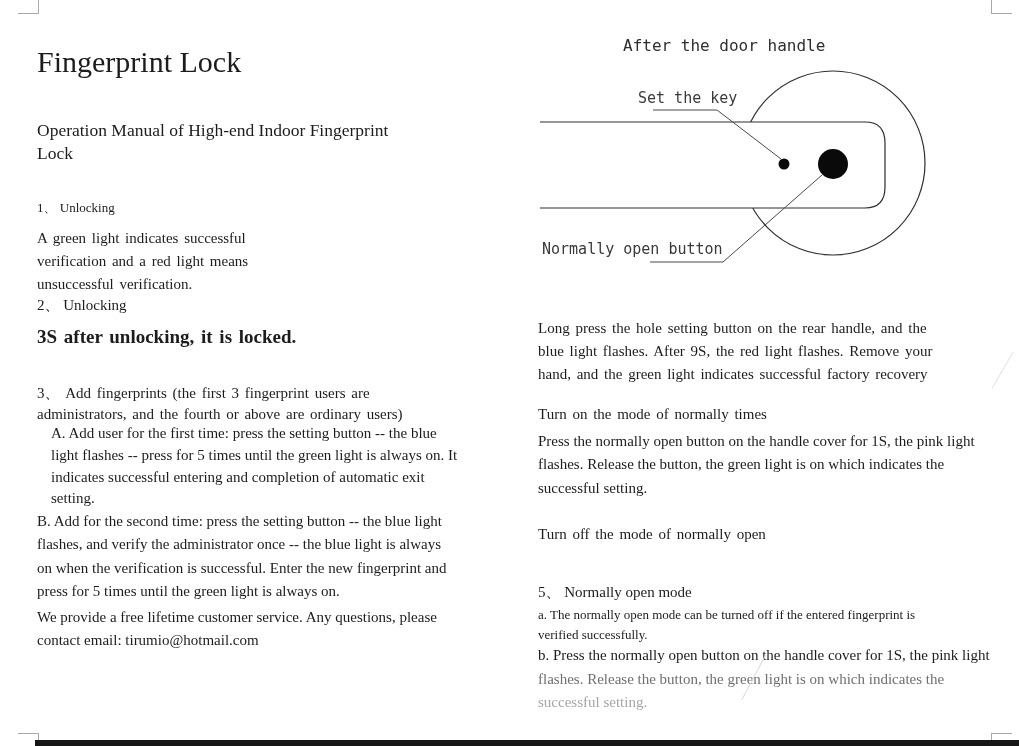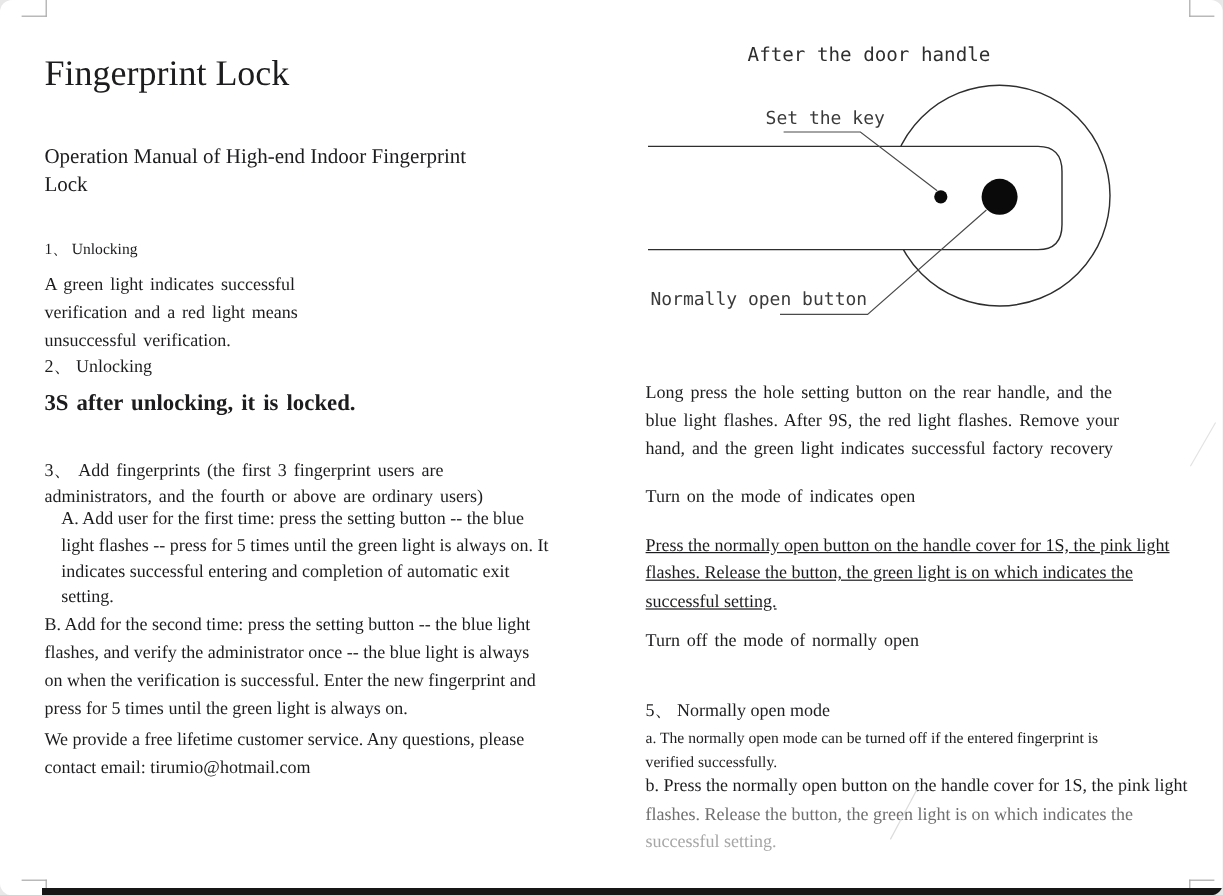--- a/index.html
+++ b/index.html
@@ -2,21 +2,20 @@
 <html><head>
 <meta charset="utf-8">
 <style>
   html,body{margin:0;padding:0;background:#e8e8e8;}
   .page{
     position:relative;
     width:1019px;height:746px;
     background:#ffffff;
     overflow:hidden;
     font-family:"Liberation Serif", serif;
-    border-radius:10px;
   }
   .abs{position:absolute;}
   .ser{font-family:"Liberation Serif", serif;color:#1c1c1e;}
   .lines{white-space:pre;}
   .ws{word-spacing:2px;}
 
   
   .mark{position:absolute;width:20px;height:13px;}
   .mark-tl{left:18px;top:0;border-right:1px solid #a9a9a9;border-bottom:1px solid #a9a9a9;}
   .mark-tr{left:991px;top:0;border-left:1px solid #a9a9a9;border-bottom:1px solid #a9a9a9;}
@@ -32,21 +31,21 @@
   #t-s2b{left:37px;top:326px;font-size:19px;font-weight:bold;}
   #t-s3h{left:37px;top:383px;font-size:15px;line-height:20.7px;}
   #t-s3a{left:37px;top:423px;font-size:15px;line-height:21.8px;margin-left:14px;}
   #t-s3b{left:37px;top:510px;font-size:15px;line-height:23.4px;}
   #t-contact{left:37px;top:606px;font-size:15px;line-height:22.5px;}
 
   
   #t-s4h{left:538px;top:289px;font-size:15px;}
   #t-s4b{left:538px;top:317px;font-size:15px;line-height:23px;}
   #t-onh{left:538px;top:406px;font-size:15px;}
-  #t-onb{left:538px;top:444px;font-size:15px;line-height:23.4px;text-decoration:underline;}
+  #t-onb{left:538px;top:430px;font-size:15px;line-height:23.4px;}
   #t-offh{left:538px;top:526px;font-size:15px;}
   #t-s5h{left:538px;top:583px;font-size:15px;}
   #t-s5a{left:538px;top:605px;font-size:13px;line-height:19.5px;}
   #t-s5b{left:538px;top:644px;font-size:15px;line-height:23.6px;}
   .fade1{color:#6f6f6f;}
   .fade2{color:#a6a6a6;}
 
   
   #diagram{left:535px;top:28px;}
 
@@ -110,21 +109,21 @@
     <polyline points="115,234 188,234 287,147" fill="none" stroke="#4a4a4a" stroke-width="1"></polyline>
 
     <text x="103" y="75" font-family="DejaVu Sans Mono, monospace" font-size="15" fill="#3a3a3a">Set the key</text>
     <text x="7" y="226" font-family="DejaVu Sans Mono, monospace" font-size="15" fill="#3a3a3a">Normally open button</text>
   </svg>
 
   <div id="t-s4b" class="abs ser lines ws">Long press the hole setting button on the rear handle, and the
 blue light flashes. After 9S, the red light flashes. Remove your
 hand, and the green light indicates successful factory recovery</div>
 
-  <div id="t-onh" class="abs ser ws">Turn on the mode of indicates open</div>
+  <div id="t-onh" class="abs ser ws">Turn on the mode of normally times</div>
   <div id="t-onb" class="abs ser lines">Press the normally open button on the handle cover for 1S, the pink light
 flashes. Release the button, the green light is on which indicates the
 successful setting.</div>
 
   <div id="t-offh" class="abs ser ws">Turn off the mode of normally open</div>
 
   <div id="t-s5h" class="abs ser">5、 Normally open mode</div>
   <div id="t-s5a" class="abs ser lines">a. The normally open mode can be turned off if the entered fingerprint is
 verified successfully.</div>
   <div id="t-s5b" class="abs ser">

